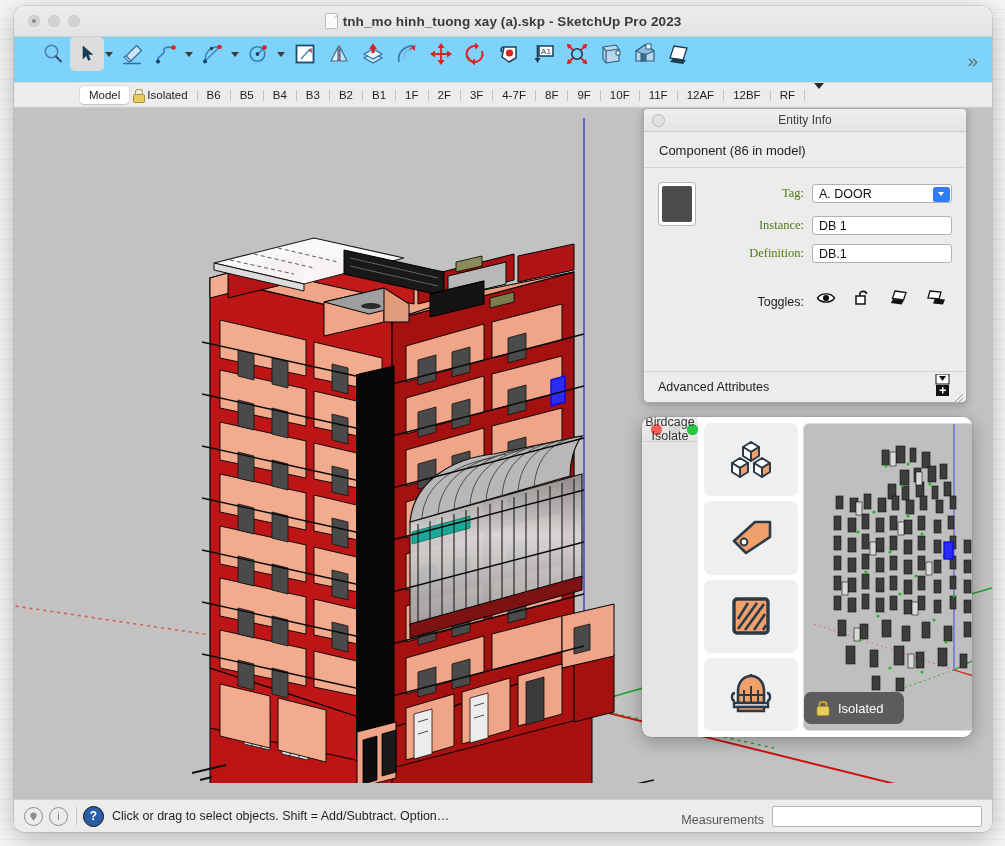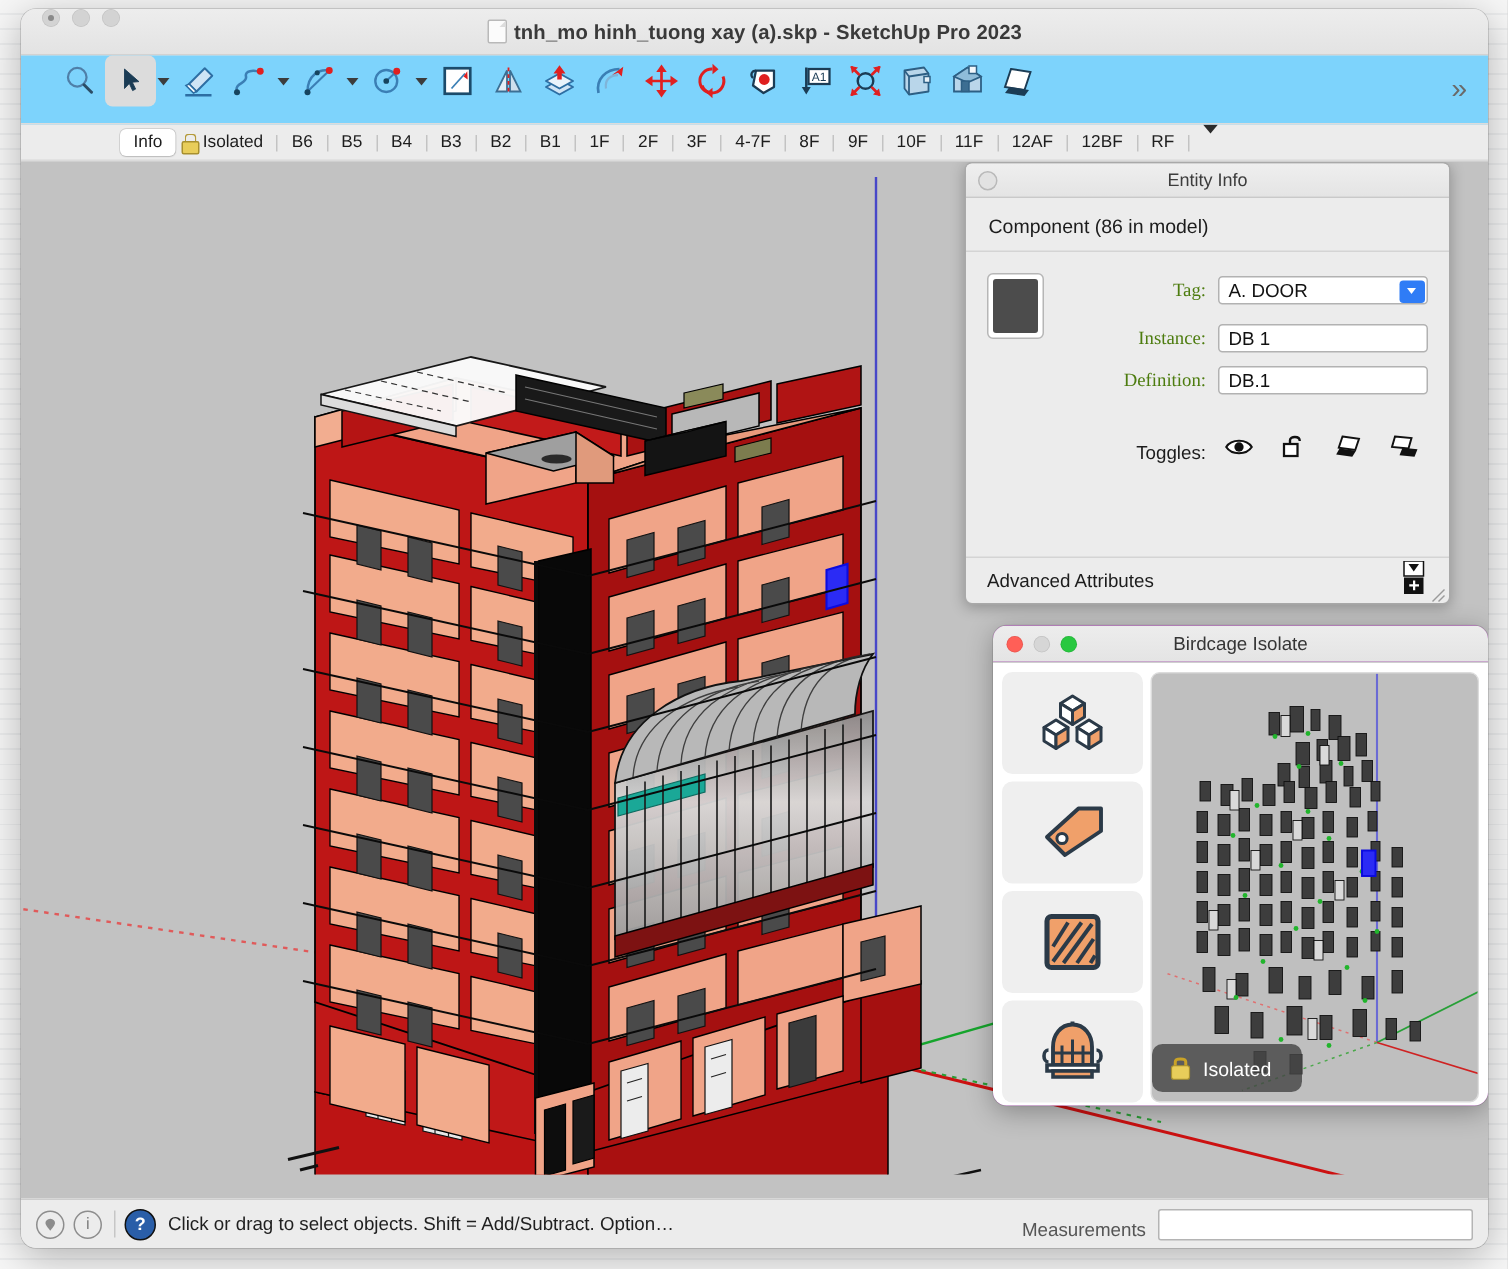--- a/index.html
+++ b/index.html
@@ -32,20 +32,21 @@
   }
 
   
   #titlebar {
     height: 30px;
     flex: 0 0 30px;
     background: linear-gradient(to bottom, #ededed, #e3e3e3);
     border-bottom: 0.5px solid #d2d2d2;
     position: relative;
     display: flex;
+    align-items: center;
   }
   .traffic {
     display: flex; gap: 8px;
     margin-left: 14px;
   }
   .traffic span {
     width: 12px; height: 12px; border-radius: 50%;
     background: #d3d3d3;
     box-shadow: inset 0 0 0 0.5px rgba(0,0,0,0.08);
     display: block;
@@ -309,25 +310,25 @@
   #ei-resize {
     position:absolute; right: 2px; bottom: 2px;
     width: 11px; height: 11px;
   }
 
   
   #birdcage {
     position: absolute;
     left: 628px; top: 309px;
     width: 330px; height: 320px;
-    background: #a21caf;
+    background: #e5e5e5;
     border-radius: 9px;
     box-shadow: 0 4px 18px rgba(0,0,0,0.30), 0 0 0 0.5px rgba(0,0,0,0.14);
     overflow: hidden;
-    display: flex; flex-direction: column; margin-left: 20px;
+    display: flex; 
   }
   #bc-titlebar {
     height: 24px; flex: 0 0 24px;
     background: linear-gradient(to bottom,#ededed,#e4e4e4);
     border-bottom: 0.5px solid #cfcfcf;
     display: flex; align-items: center;
     position: relative;
   }
   #bc-traffic { display:flex; gap:7px; margin-left: 9px; }
   #bc-traffic span { width:11px; height:11px; border-radius:50%; display:block;
@@ -616,21 +617,21 @@
         <path d="M8 5 L21 7 L17 19 L4 17 Z" fill="#ffffff" stroke="#1b3c55" stroke-width="1.3"></path>
         <path d="M7 17 L20 19 L17 23 L4 21 Z" fill="#1b3c55"></path>
       </svg>
     </div>
 
     <div id="chevrons">»</div>
   </div>
 
   <div id="scenebar">
     <div class="scene-tab active">
-      <span>Info</span>
+      <span>Model</span>
     </div>
     <div class="scene-tab lock">
       <span class="lock-glyph"></span>
       <span>Isolated</span>
     </div>
     <div class="scene-sep"></div>
     <div class="scene-tab"><span>B6</span></div>
     <div class="scene-sep"></div>
     <div class="scene-tab"><span>B5</span></div>
     <div class="scene-sep"></div>

